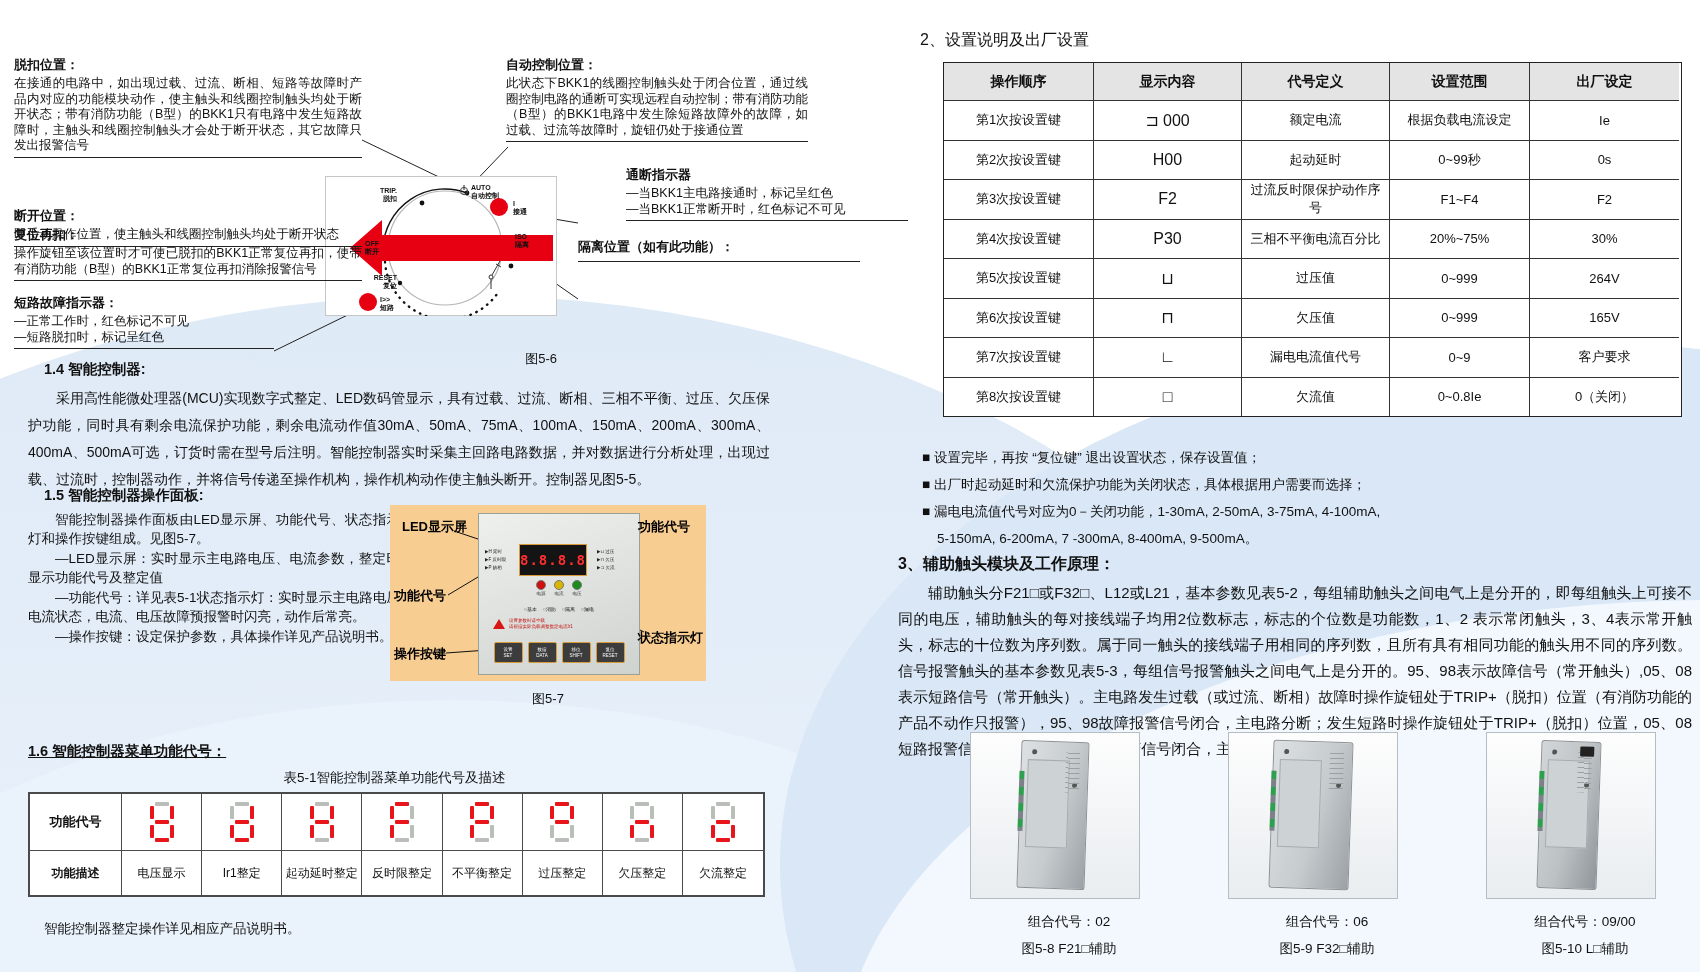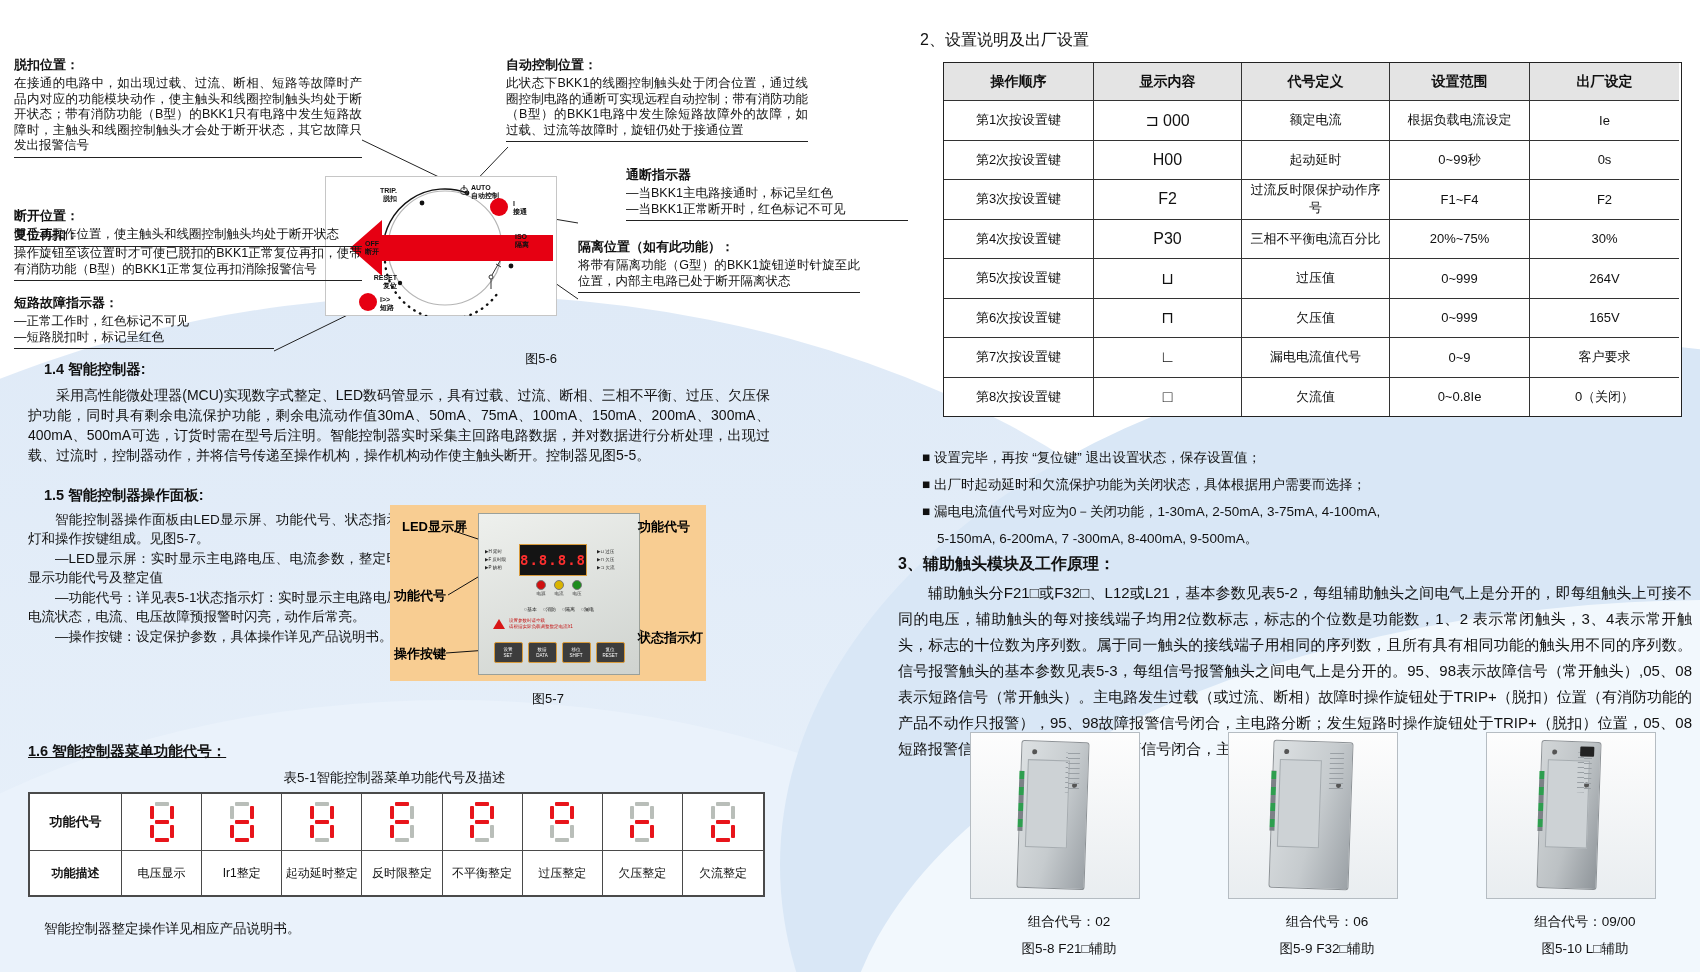--- a/index.html
+++ b/index.html
@@ -21,21 +21,21 @@
   .callout p{margin:0;font-size:12.5px;line-height:15.5px;text-align:justify;}
   
   #dial{left:325px;top:176px;width:232px;height:140px;}
   #dial svg{position:absolute;left:0;top:0;}
   .dlabel{position:absolute;font-size:7px;font-weight:bold;line-height:8px;color:#111;letter-spacing:0;}
   .dlabel span{display:block;}
   .reddot{position:absolute;width:18px;height:18px;border-radius:50%;background:#e60012;}
   #fig56-caption{left:325px;top:350px;width:232px;text-align:right;font-size:13px;}
   
   .sec h3{margin:0 0 6px 0;font-size:14.5px;font-weight:bold;}
-  .sec p{margin:0 0 2px 0;font-size:14px;line-height:20px;text-align:justify;text-indent:2em;}
+  .sec p{margin:0 0 2px 0;font-size:14px;line-height:27px;text-align:justify;text-indent:2em;}
   #sec14{left:28px;top:360px;width:742px;}
   #sec14 h3{margin-left:16px;}
   #sec15{left:28px;top:486px;width:372px;}
   #sec15 p{font-size:13.5px;line-height:18.5px;}
   #sec15 h3{margin-left:16px;}
   
   #fig57{left:390px;top:505px;width:316px;height:176px;background:#f8cd92;z-index:3;}
   #fig57 .flabel{position:absolute;font-size:13px;font-weight:bold;color:#000;z-index:5;}
   #fig57 svg{position:absolute;left:0;top:0;z-index:4;}
   #device{position:absolute;left:88px;top:8px;width:160px;height:160px;background:linear-gradient(160deg,#eef0ed,#cfd3cf);border:1px solid #9aa09a;z-index:4;}
@@ -159,21 +159,20 @@
 </div>
 
 <div class="callout" id="callout-onoff" style="left:578px;top:166px;width:282px;margin-left:48px;">
   <h4>通断指示器</h4>
   <p>—当BKK1主电路接通时，标记呈红色</p>
   <p>—当BKK1正常断开时，红色标记不可见</p>
 </div>
 
 <div class="callout" id="callout-iso" style="left:578px;top:238px;width:282px;">
   <h4>隔离位置（如有此功能）：</h4>
-  <p>将带有隔离功能（G型）的BKK1旋钮逆时针旋至此位置，内部主电路已处于断开隔离状态</p>
 </div>
 
 <div class="layer" id="dial">
   <svg width="232" height="140" viewBox="0 0 232 140">
     <rect x="0.5" y="0.5" width="231" height="139" fill="#ffffff" stroke="#c6c6c6"></rect>
     <circle cx="120" cy="72" r="57" fill="none" stroke="#b5b5b5" stroke-width="1.2"></circle>
     <path d="M 142 17 A 62 62 0 0 0 58 72" fill="none" stroke="#111" stroke-width="1.4"></path>
     <path d="M 60 86 A 62 62 0 0 0 172 118" fill="none" stroke="#111" stroke-width="2.4" stroke-dasharray="0.5 6" stroke-linecap="round"></path>
     <circle cx="142" cy="17" r="2.4" fill="#111"></circle>
     <circle cx="97" cy="27" r="2.4" fill="#111"></circle>

